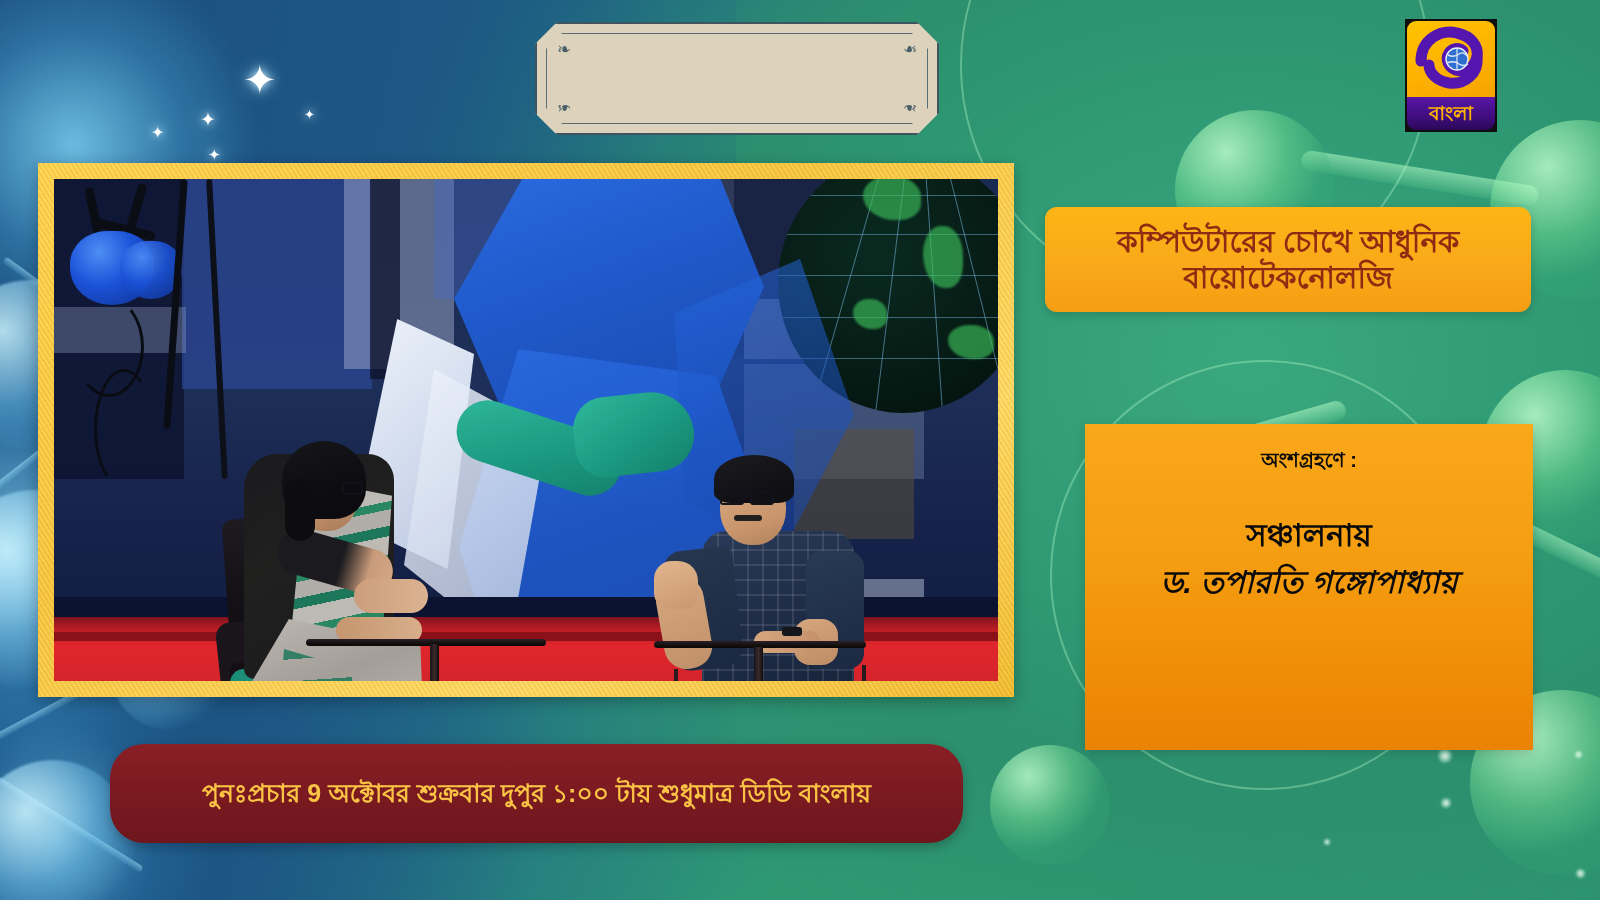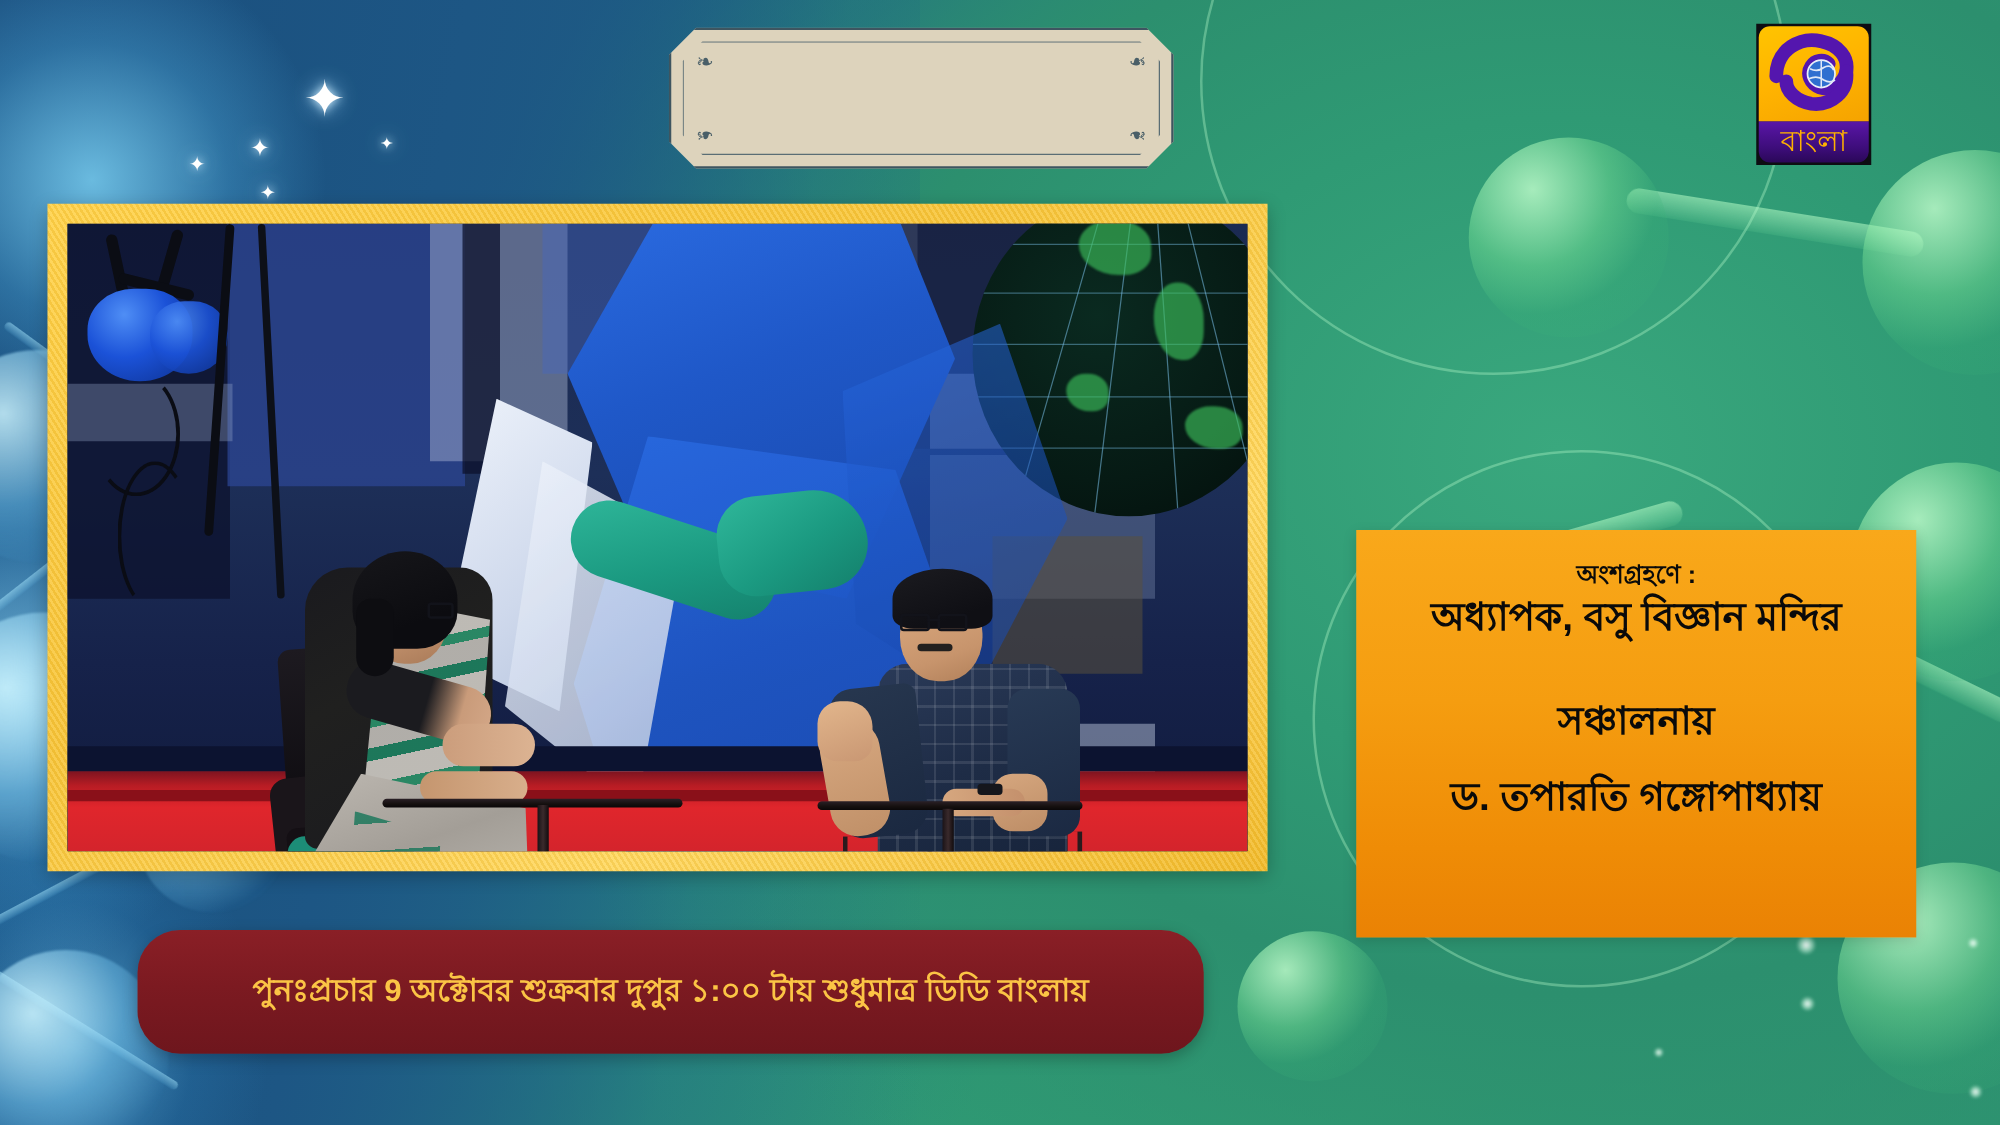--- a/index.html
+++ b/index.html
@@ -99,21 +99,21 @@
   #dd-logo .logo-top {
     position:relative; width:100%; height:76px; border-radius:9px 9px 0 0;
     background:linear-gradient(160deg,#ffc400 0%, #ffb300 50%, #f5a300 100%);
     overflow:hidden;
   }
   #dd-logo .logo-bottom {
     width:100%; height:33px; border-radius:0 0 9px 9px;
     background:linear-gradient(180deg,#5a16a8 0%, #3d0d7a 65%, #2a0858 100%);
     display:flex; align-items:center; justify-content:center;
   }
-  #dd-logo .logo-bottom span { color:#ffb200; font-size:23px; font-weight:normal; line-height:1; }
+  #dd-logo .logo-bottom span { color:#ffb200; font-size:19px; font-weight:bold; line-height:1; }
 
   
   #photo-frame {
     position:absolute; left:38px; top:163px; width:976px; height:534px;
     background:
       repeating-linear-gradient(58deg, rgba(255,255,255,.10) 0 2px, rgba(180,120,0,.10) 2px 4px),
       linear-gradient(150deg,#ffd24a 0%, #f7c53a 40%, #ffd860 72%, #f2bb2c 100%);
     padding:16px;
     box-shadow:0 4px 14px rgba(0,0,0,.28);
   }
@@ -202,21 +202,21 @@
     box-shadow:0 3px 10px rgba(0,0,0,.15);
   }
   #participants-box .p-line {
     color:#0a0a0a; font-weight:bold; line-height:1.25; white-space:nowrap; text-align:center;
   }
   .p-heading { font-size:20px; }
   .p-name    { font-size:31px; margin-top:4px; }
   .p-affil   { font-size:31px; margin-top:2px; }
   .p-gap     { height:44px; }
   .p-host-label { font-size:31px; }
-  .p-host-name  { font-size:31px; margin-top:22px; }
+  .p-host-name  { font-size:31px; margin-top:8px;font-style:italic; }
 
   
   #schedule-bar {
     position:absolute; left:110px; top:744px; width:853px; height:99px;
     background:linear-gradient(180deg,#8a1f26 0%, #7c1a21 45%, #6e161d 100%);
     border-radius:34px;
     display:flex; flex-direction:column; align-items:center; justify-content:center;
     box-shadow:0 4px 12px rgba(0,0,0,.25);
   }
   #schedule-bar .s-line {
@@ -443,24 +443,27 @@
 
       <div>
         <div class="table-top" style="left:600px; top:462px; width:212px;"></div>
         <div class="table-stem" style="left:700px; top:468px; height:190px;"></div>
 
       </div>
 
     </div>
   </div>
 
+  <div id="topic-box">
+    <div class="line">কম্পিউটারের চোখে আধুনিক</div>
+    <div class="line">বায়োটেকনোলজি</div>
+  </div>
 
   <div id="participants-box">
     <div class="p-line p-heading">অংশগ্রহণে :</div>
-    <div class="p-line p-affil">অধ্যাপক, বসু বিজ্ঞান মন্দির</div>
     <div class="p-gap"></div>
     <div class="p-line p-host-label">সঞ্চালনায়</div>
     <div class="p-line p-host-name">ড. তপারতি গঙ্গোপাধ্যায়</div>
   </div>
 
   <div id="schedule-bar">
     <div class="s-line">পুনঃপ্রচার 9 অক্টোবর শুক্রবার দুপুর ১:০০ টায় শুধুমাত্র ডিডি বাংলায়</div>
   </div>
 
 </div>

